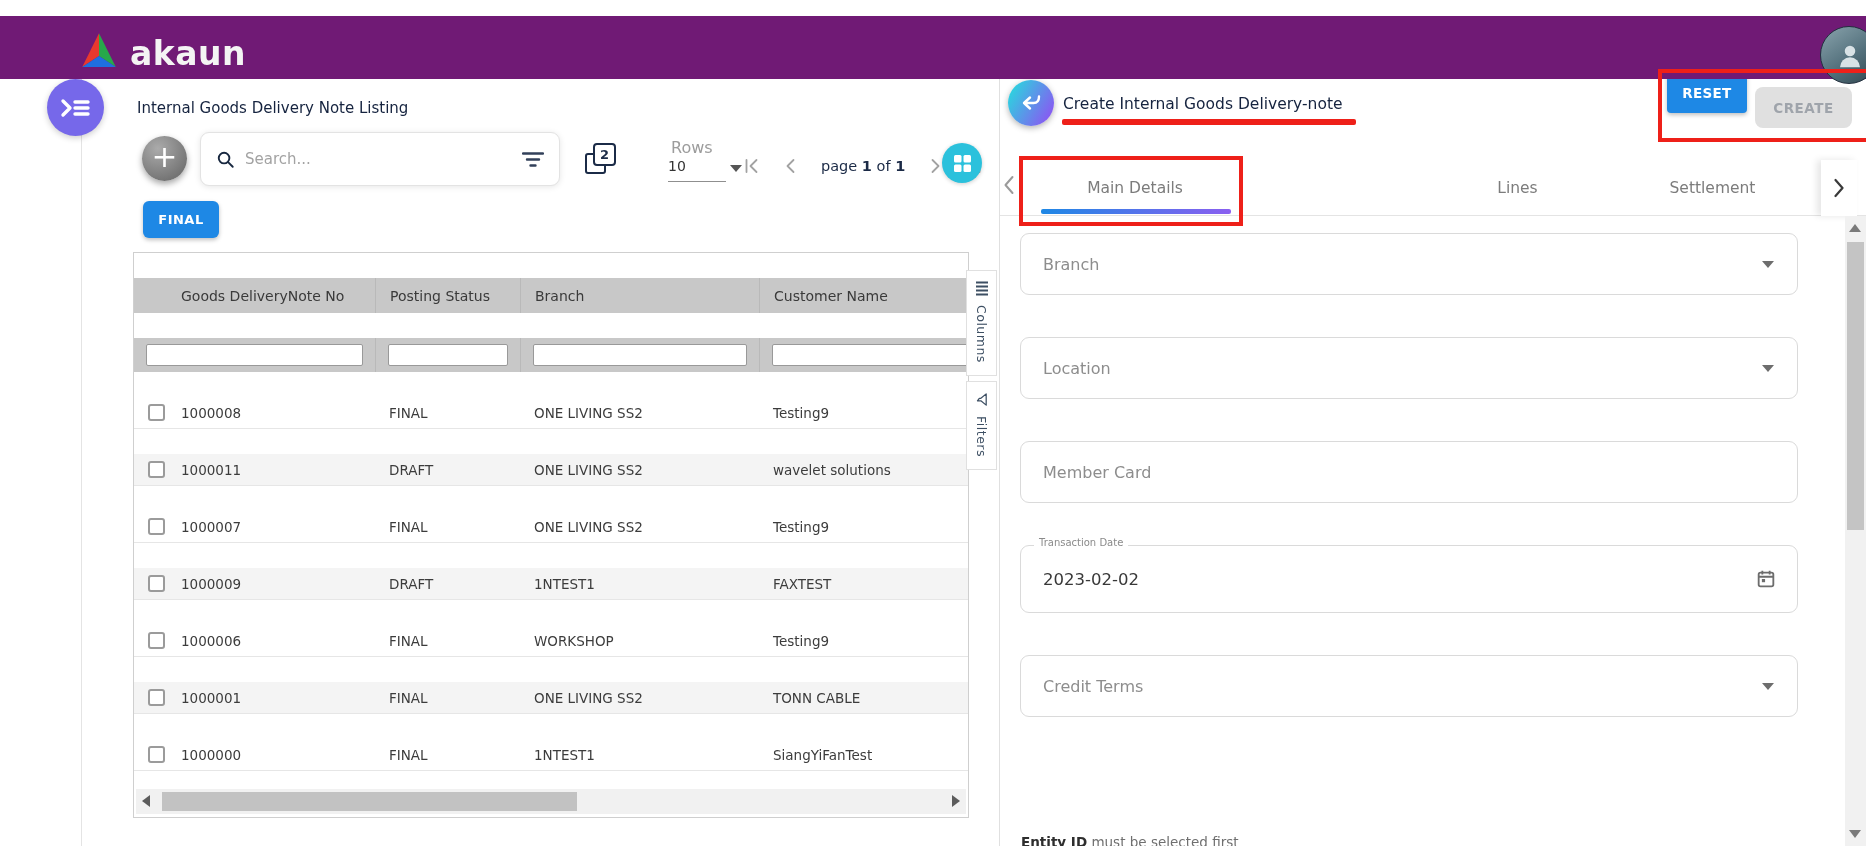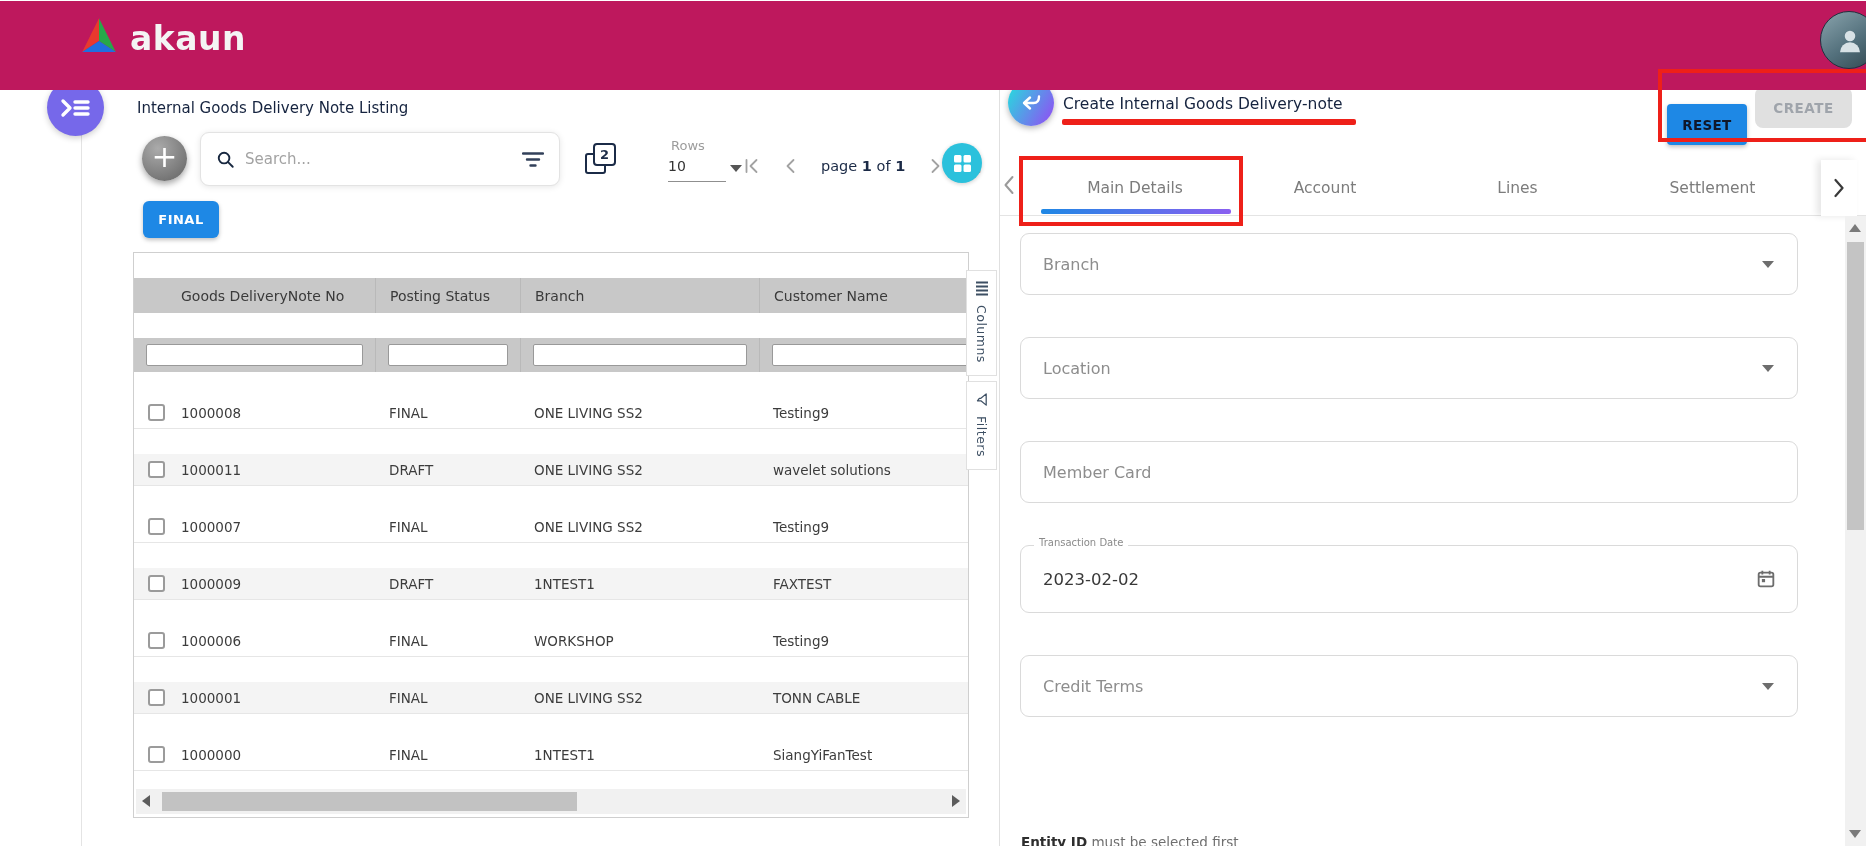--- a/index.html
+++ b/index.html
@@ -1,20 +1,20 @@
 <!DOCTYPE html>
 <html><head>
 <meta charset="utf-8">
 <style>
   * { box-sizing: border-box; margin: 0; padding: 0; }
   body { margin:0; background:#fff; font-family:"DejaVu Sans","Liberation Sans",sans-serif; }
   .screen { position:relative; width:1866px; height:846px; overflow:hidden; background:#fff; }
 
   
-  .topbar { position:absolute; left:0; top:1px; width:1866px; height:89px; background:#be185d; z-index:20; }
+  .topbar { position:absolute; left:0; top:16px; width:1866px; height:63px; background:#701a75; z-index:20; }
   .brand { position:absolute; left:78px; top:15px; display:flex; align-items:center; gap:10px; }
   .brand-text { color:#f4f4f4; font-size:33px; font-weight:700; letter-spacing:.5px; }
   .avatar { position:absolute; right:-12px; top:10px; width:58px; height:58px; border-radius:50%;
             background:linear-gradient(145deg,#8aa4ad 0%,#53707c 55%,#31474f 100%); overflow:hidden; border:1px solid #23303f;}
   .avatar svg { position:absolute; left:14px; top:14px; }
 
   
   .sidebar { position:absolute; left:0; top:75px; width:82px; height:771px; background:#fff; border-right:1px solid #e4e4e4; z-index:10; }
   .app-icon { position:absolute; left:6px; top:82px; width:56px; height:56px; cursor:pointer; }
   .prompt-badge { position:absolute; left:47px; top:79px; width:57px; height:57px; border-radius:50%;
@@ -36,21 +36,21 @@
              box-shadow:0 3px 6px rgba(0,0,0,.35); color:#fff; font-size:31px; line-height:41px; text-align:center; cursor:pointer; }
   .search-box { position:absolute; left:200px; top:132px; width:360px; height:54px; background:#fff;
                 border:1px solid #e3e3e3; border-radius:9px; box-shadow:0 1px 6px rgba(0,0,0,.10);
                 display:flex; align-items:center; padding:0 15px; gap:10px; }
   .search-input { flex:1; border:none; outline:none; font-size:15px; color:#444; background:transparent; font-family:inherit;}
   .search-input::placeholder { color:#a3a3a3; }
   .copy-pages-btn { position:absolute; left:585px; top:143px; width:31px; height:31px; cursor:pointer; }
   .cp-back { position:absolute; left:0; bottom:0; width:21px; height:21px; border:2px solid #1b2b47; border-radius:3px; }
   .cp-front { position:absolute; right:0; top:0; width:23px; height:23px; border:2px solid #1b2b47; border-radius:4px;
               background:#fff; display:flex; align-items:center; justify-content:center; font-size:13px; font-weight:700; color:#1b2b47; }
-  .rows-label { position:absolute; left:671px; top:138px; font-size:13px; color:#9c9c9c; }
+  .rows-label { position:absolute; left:671px; top:138px; font-size:16px; color:#9c9c9c; }
   .rows-select { position:absolute; left:668px; top:156px; width:58px; height:26px; border-bottom:1px solid #8f8f8f; cursor:pointer; }
   .rows-value { font-size:14px; color:#333; }
   .rows-caret { position:absolute; right:-16px; top:9px; width:0; height:0;
                 border-left:6px solid transparent; border-right:6px solid transparent; border-top:7px solid #555; }
   .pager { position:absolute; left:744px; top:158px; display:flex; align-items:center; gap:26px; }
   .pg-btn { cursor:pointer; display:flex; align-items:center; }
   .pager-label { font-size:14.5px; color:#1b2a46; }
   .pager-label b { font-weight:700; }
   .grid-btn { position:absolute; left:942px; top:143px; width:40px; height:40px; border-radius:50%; background:#2bc1dc;
               display:flex; align-items:center; justify-content:center; cursor:pointer; box-shadow:0 1px 4px rgba(0,0,0,.2);}
@@ -86,22 +86,22 @@
   .side-tab + .side-tab { margin-top:5px; }
   .side-tab .vtext { writing-mode:vertical-rl; letter-spacing:.5px; }
   .funnel-rot { transform:rotate(90deg); }
 
   
   .back-btn { position:absolute; left:1008px; top:80px; width:46px; height:46px; border-radius:50%;
               background:linear-gradient(120deg,#2cd4df 10%,#8a57f2 90%); display:flex; align-items:center; justify-content:center;
               box-shadow:0 2px 6px rgba(0,0,0,.3); cursor:pointer; z-index:5;}
   .detail-title { position:absolute; left:1063px; top:95px; font-size:15.5px; color:#15233f; }
   .anno-underline { position:absolute; left:1062px; top:119px; width:294px; height:6px; background:#ee2019; border-radius:2px; z-index:30;}
-  .reset-btn { position:absolute; left:1667px; top:104px; width:80px; height:41px; background:#1e88e5; border-radius:4px;
-               color:#0f172a; font-size:13.5px; font-weight:700; letter-spacing:.3px; display:flex; align-items:center; justify-content:center;
+  .reset-btn { position:absolute; left:1667px; top:72px; width:80px; height:41px; background:#1e88e5; border-radius:4px;
+               color:#ffffff; font-size:13.5px; font-weight:700; letter-spacing:.3px; display:flex; align-items:center; justify-content:center;
                box-shadow:0 2px 4px rgba(0,0,0,.25); cursor:pointer; z-index:5;}
   .create-btn { position:absolute; left:1755px; top:87px; width:97px; height:41px; background:#e0e0e0; border-radius:8px;
                 color:#9fa4ab; font-size:13.5px; font-weight:700; letter-spacing:.5px; display:flex; align-items:center; justify-content:center; z-index:5;}
   .anno-box { position:absolute; border:4px solid #ee2019; z-index:30; pointer-events:none; }
   .anno-box.buttons { left:1658px; top:69px; width:212px; height:73px; }
   .anno-box.tab { left:1019px; top:156px; width:224px; height:70px; }
 
   .tabs-row { position:absolute; left:1000px; top:160px; width:866px; height:56px; background:#fff; border-bottom:1px solid #e4e4e4; }
   .tab-item { position:absolute; top:160px; height:55px; display:flex; align-items:center; justify-content:center;
               font-size:15.5px; color:#7c7c7c; cursor:pointer; }
@@ -423,21 +423,20 @@
   <div class="create-btn">CREATE</div>
   <div class="anno-box buttons"></div>
 
   <div class="tabs-row"></div>
   <span class="tab-prev">
     <svg width="11" height="20" viewBox="0 0 11 20">
         <path d="M9.5 2 l-7 8 7 8" stroke="#9b9b9b" stroke-width="2" fill="none" stroke-linecap="round" stroke-linejoin="round"></path>
       </svg>
   </span>
   <div class="tab-item tab-main">Main Details</div>
-  <div class="tab-item tab-account">Account</div>
   <div class="tab-item tab-lines">Lines</div>
   <div class="tab-item tab-settlement">Settlement</div>
   <div class="tab-underline"></div>
   <div class="tab-next-box">
     <svg width="11" height="20" viewBox="0 0 11 20">
         <path d="M1.5 2 l7 8 -7 8" stroke="#3a3a3a" stroke-width="2.2" fill="none" stroke-linecap="round" stroke-linejoin="round"></path>
       </svg>
   </div>
   <div class="anno-box tab"></div>
 

